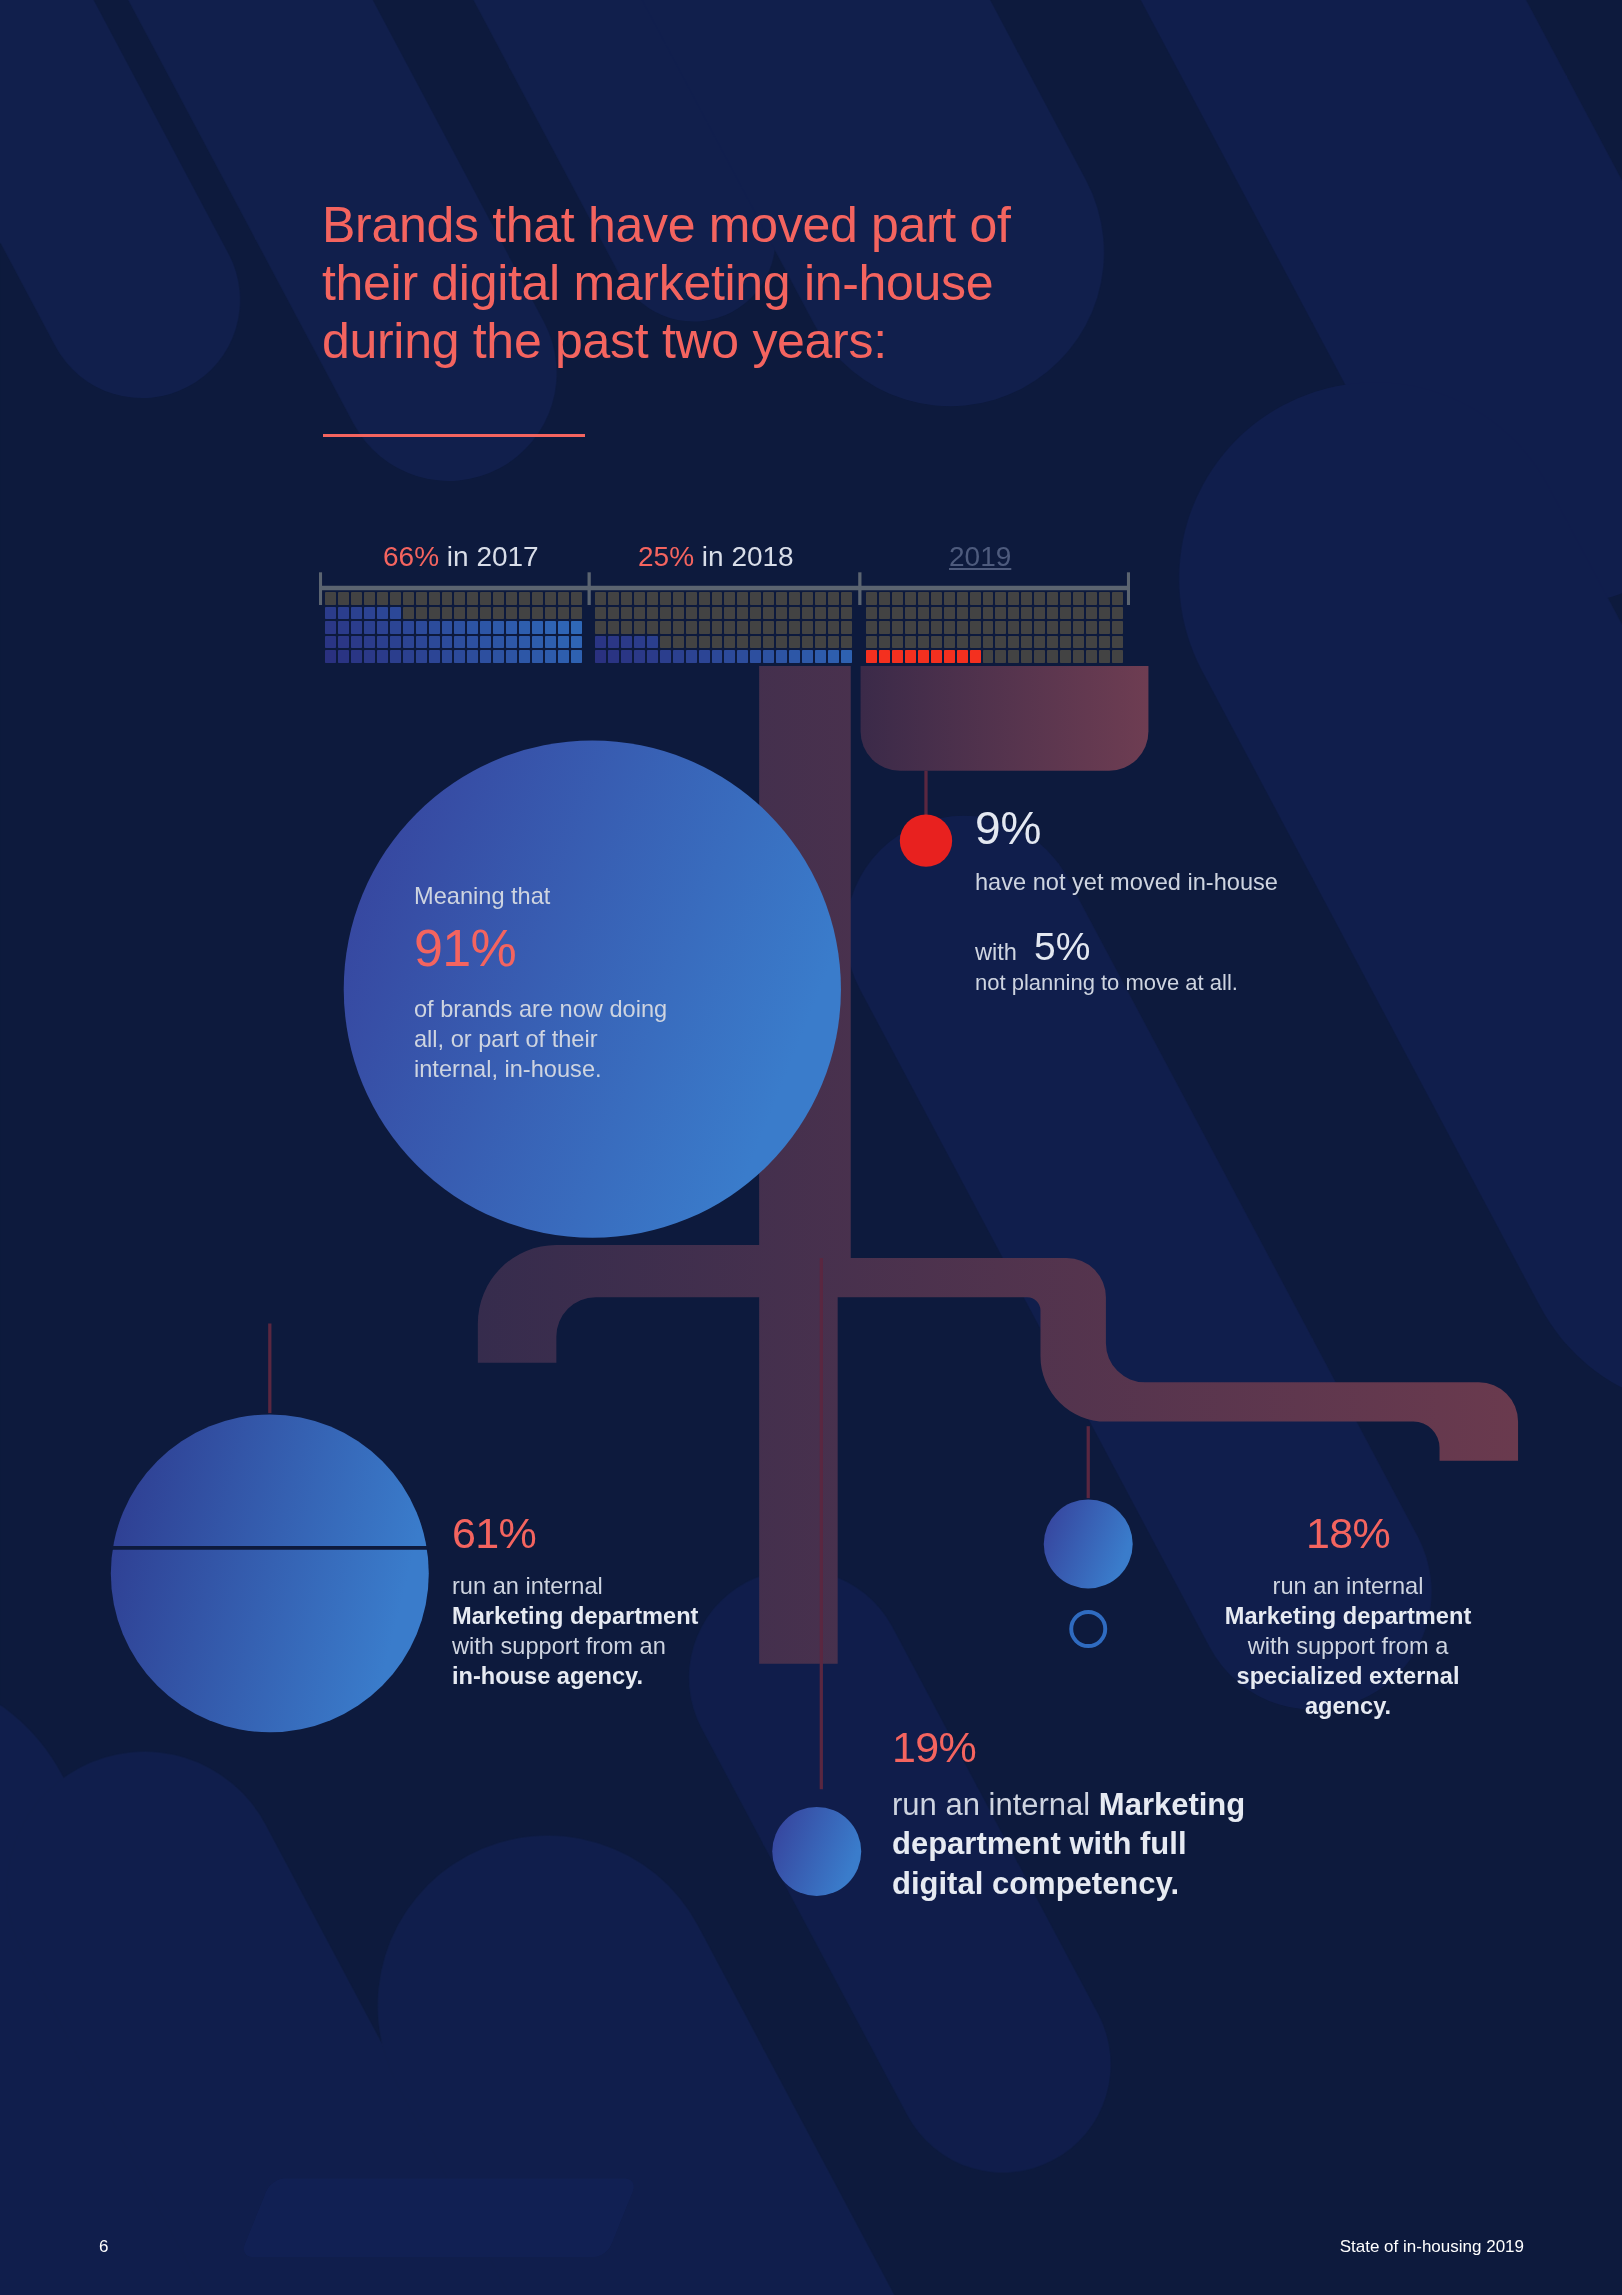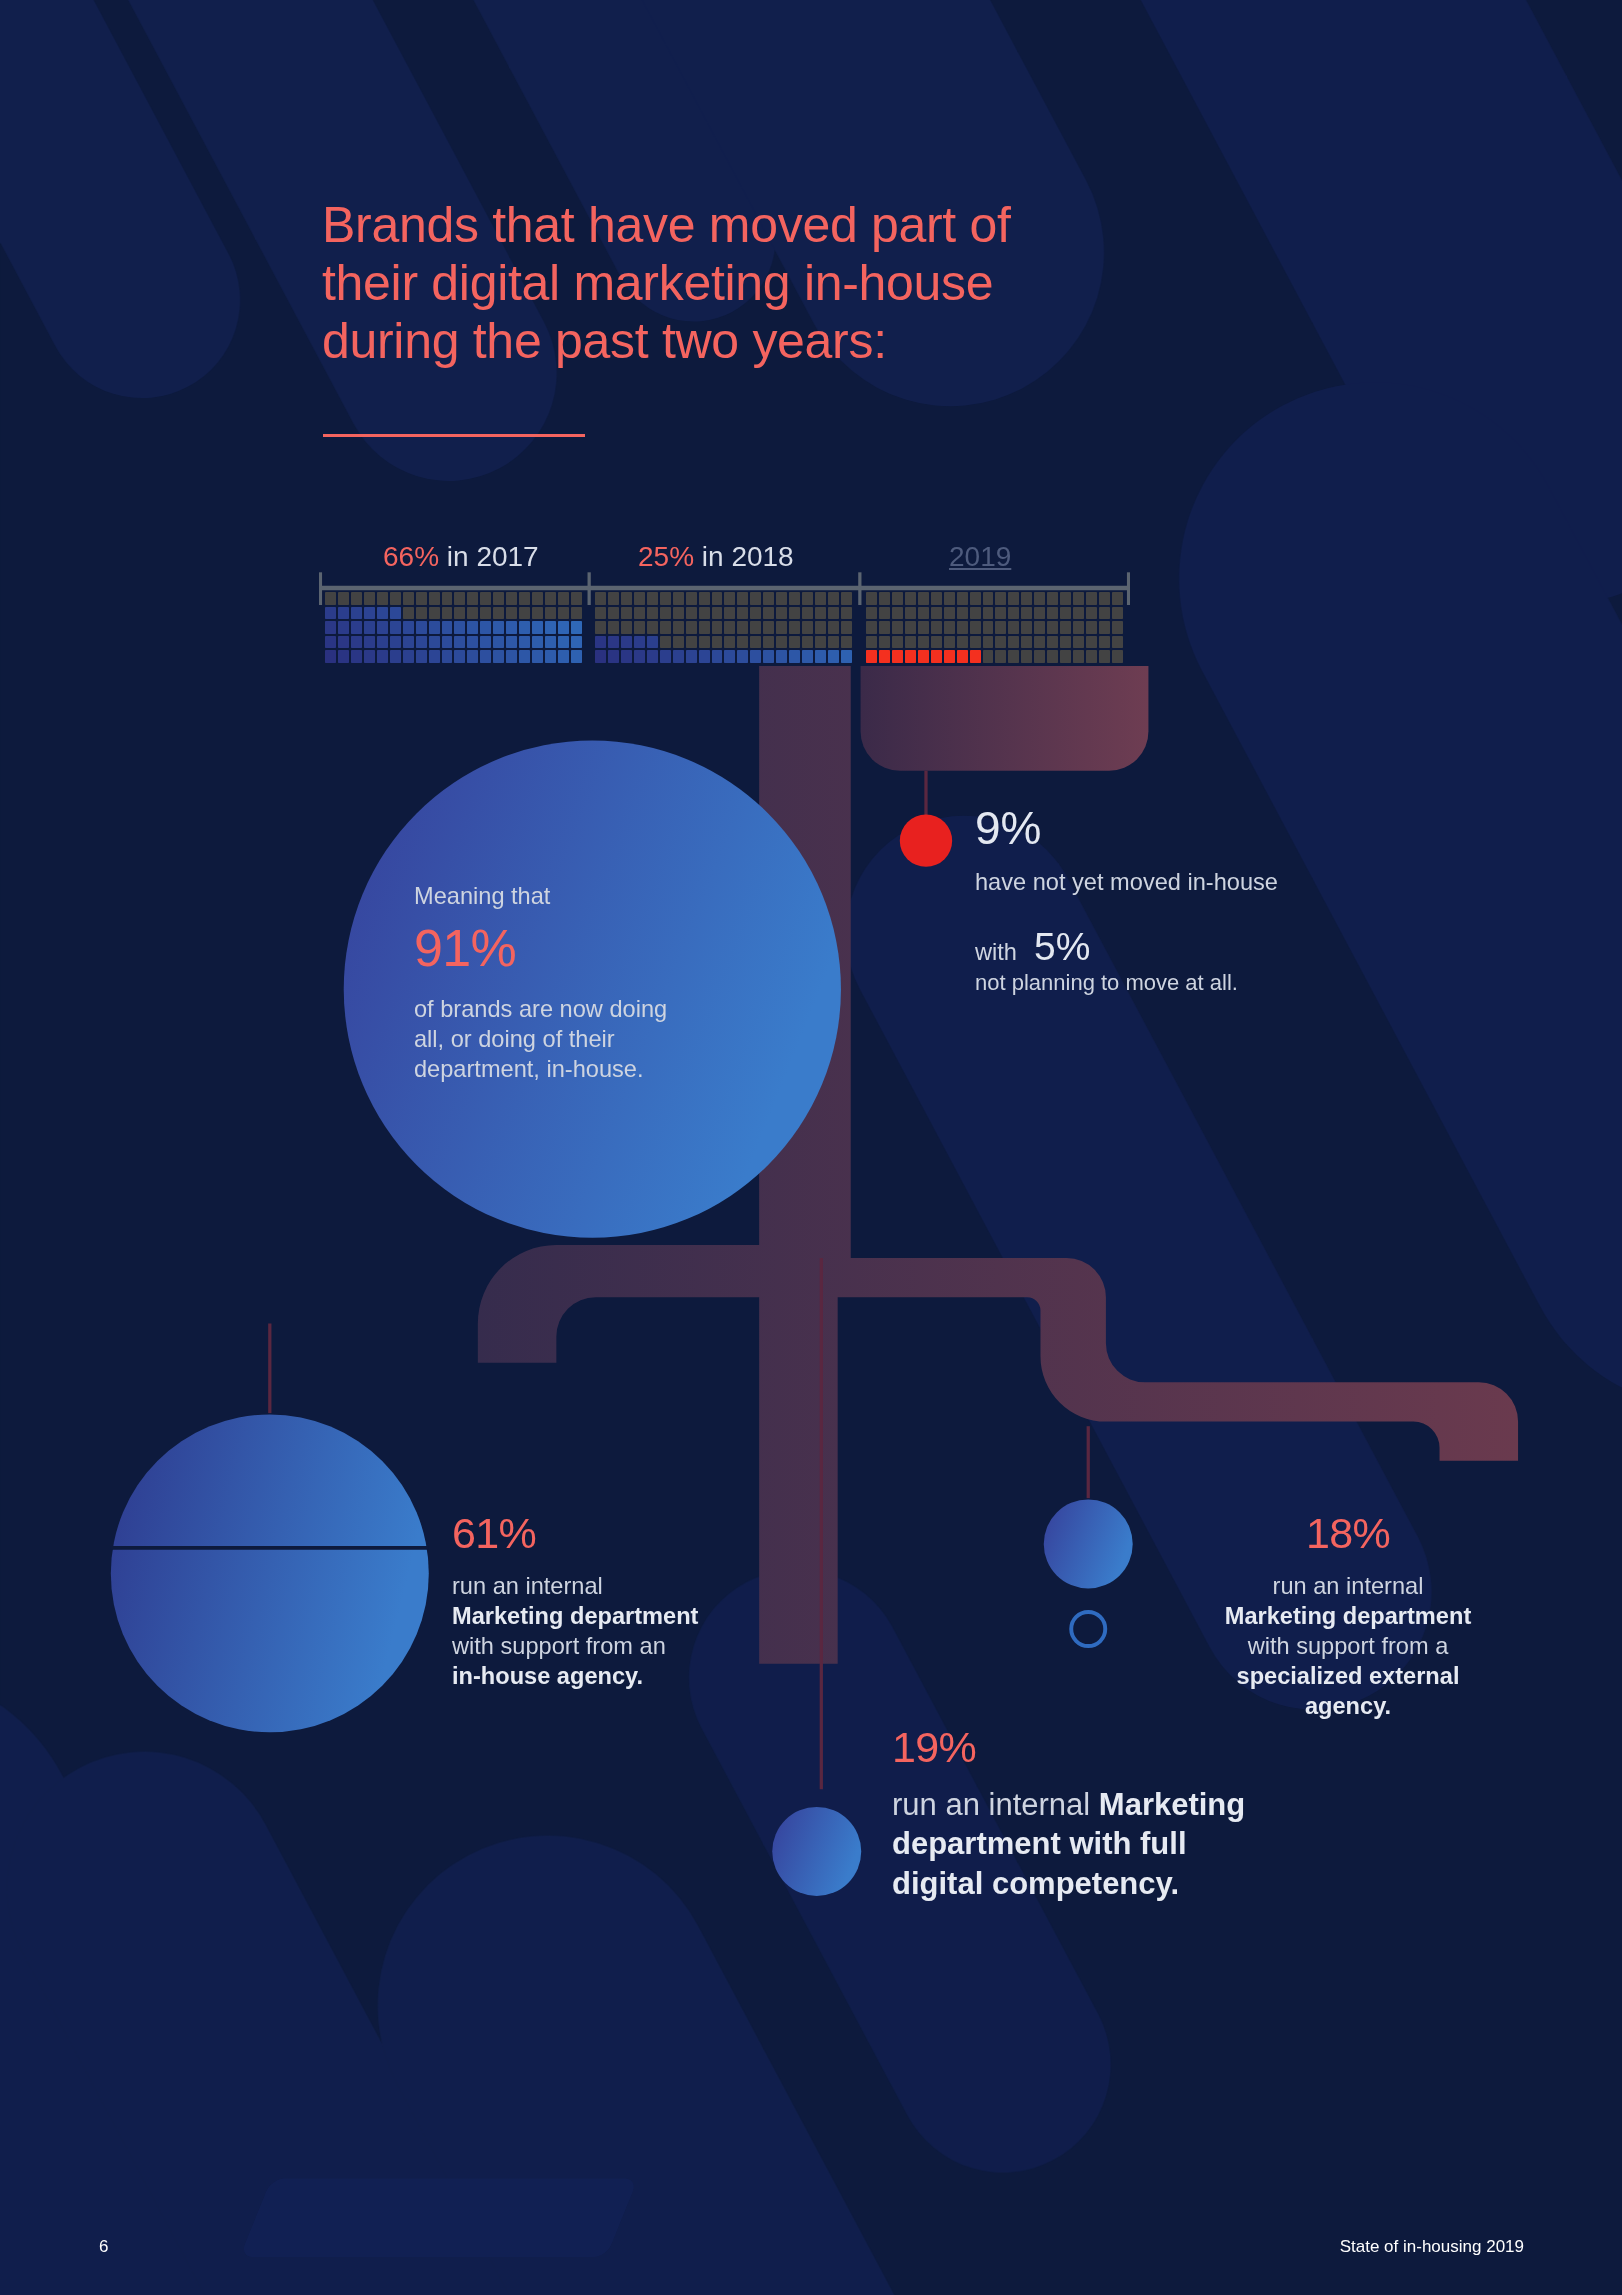--- a/index.html
+++ b/index.html
@@ -518,22 +518,22 @@
       <div class="cell"></div>
       <div class="cell"></div>
       <div class="cell"></div>
     </div>
 
   <div style="position:absolute; left:414px; top:882px; width:353px;">
     <div class="lede" style="font-size:23.6px; line-height:1.25;">Meaning that</div>
     <div class="big" style="font-size:52px; line-height:1.0; margin-top:10.5px;">91%</div>
     <div class="lede" style="font-size:23.6px; line-height:1.28; margin-top:19.6px;">
       <div>of brands are now doing</div>
-      <div>all, or doing of their</div>
-      <div>department, in-house.</div>
+      <div>all, or part of their</div>
+      <div>internal, in-house.</div>
     </div>
   </div>
 
   <div style="position:absolute; left:975px; top:805px; width:497px;">
     <div style="font-size:46px; line-height:1.0; color:#e3e8f1; font-weight:300;">9%</div>
     <div class="lede" style="font-size:23.6px; line-height:1.25; margin-top:17px;">have not yet moved in-house</div>
     <div style="display:flex; align-items:baseline; gap:17px; margin-top:27.5px;">
       <span class="lede" style="font-size:23.6px;">with</span>
       <span style="font-size:39px; color:#e3e8f1; font-weight:300;">5%</span>
     </div>

